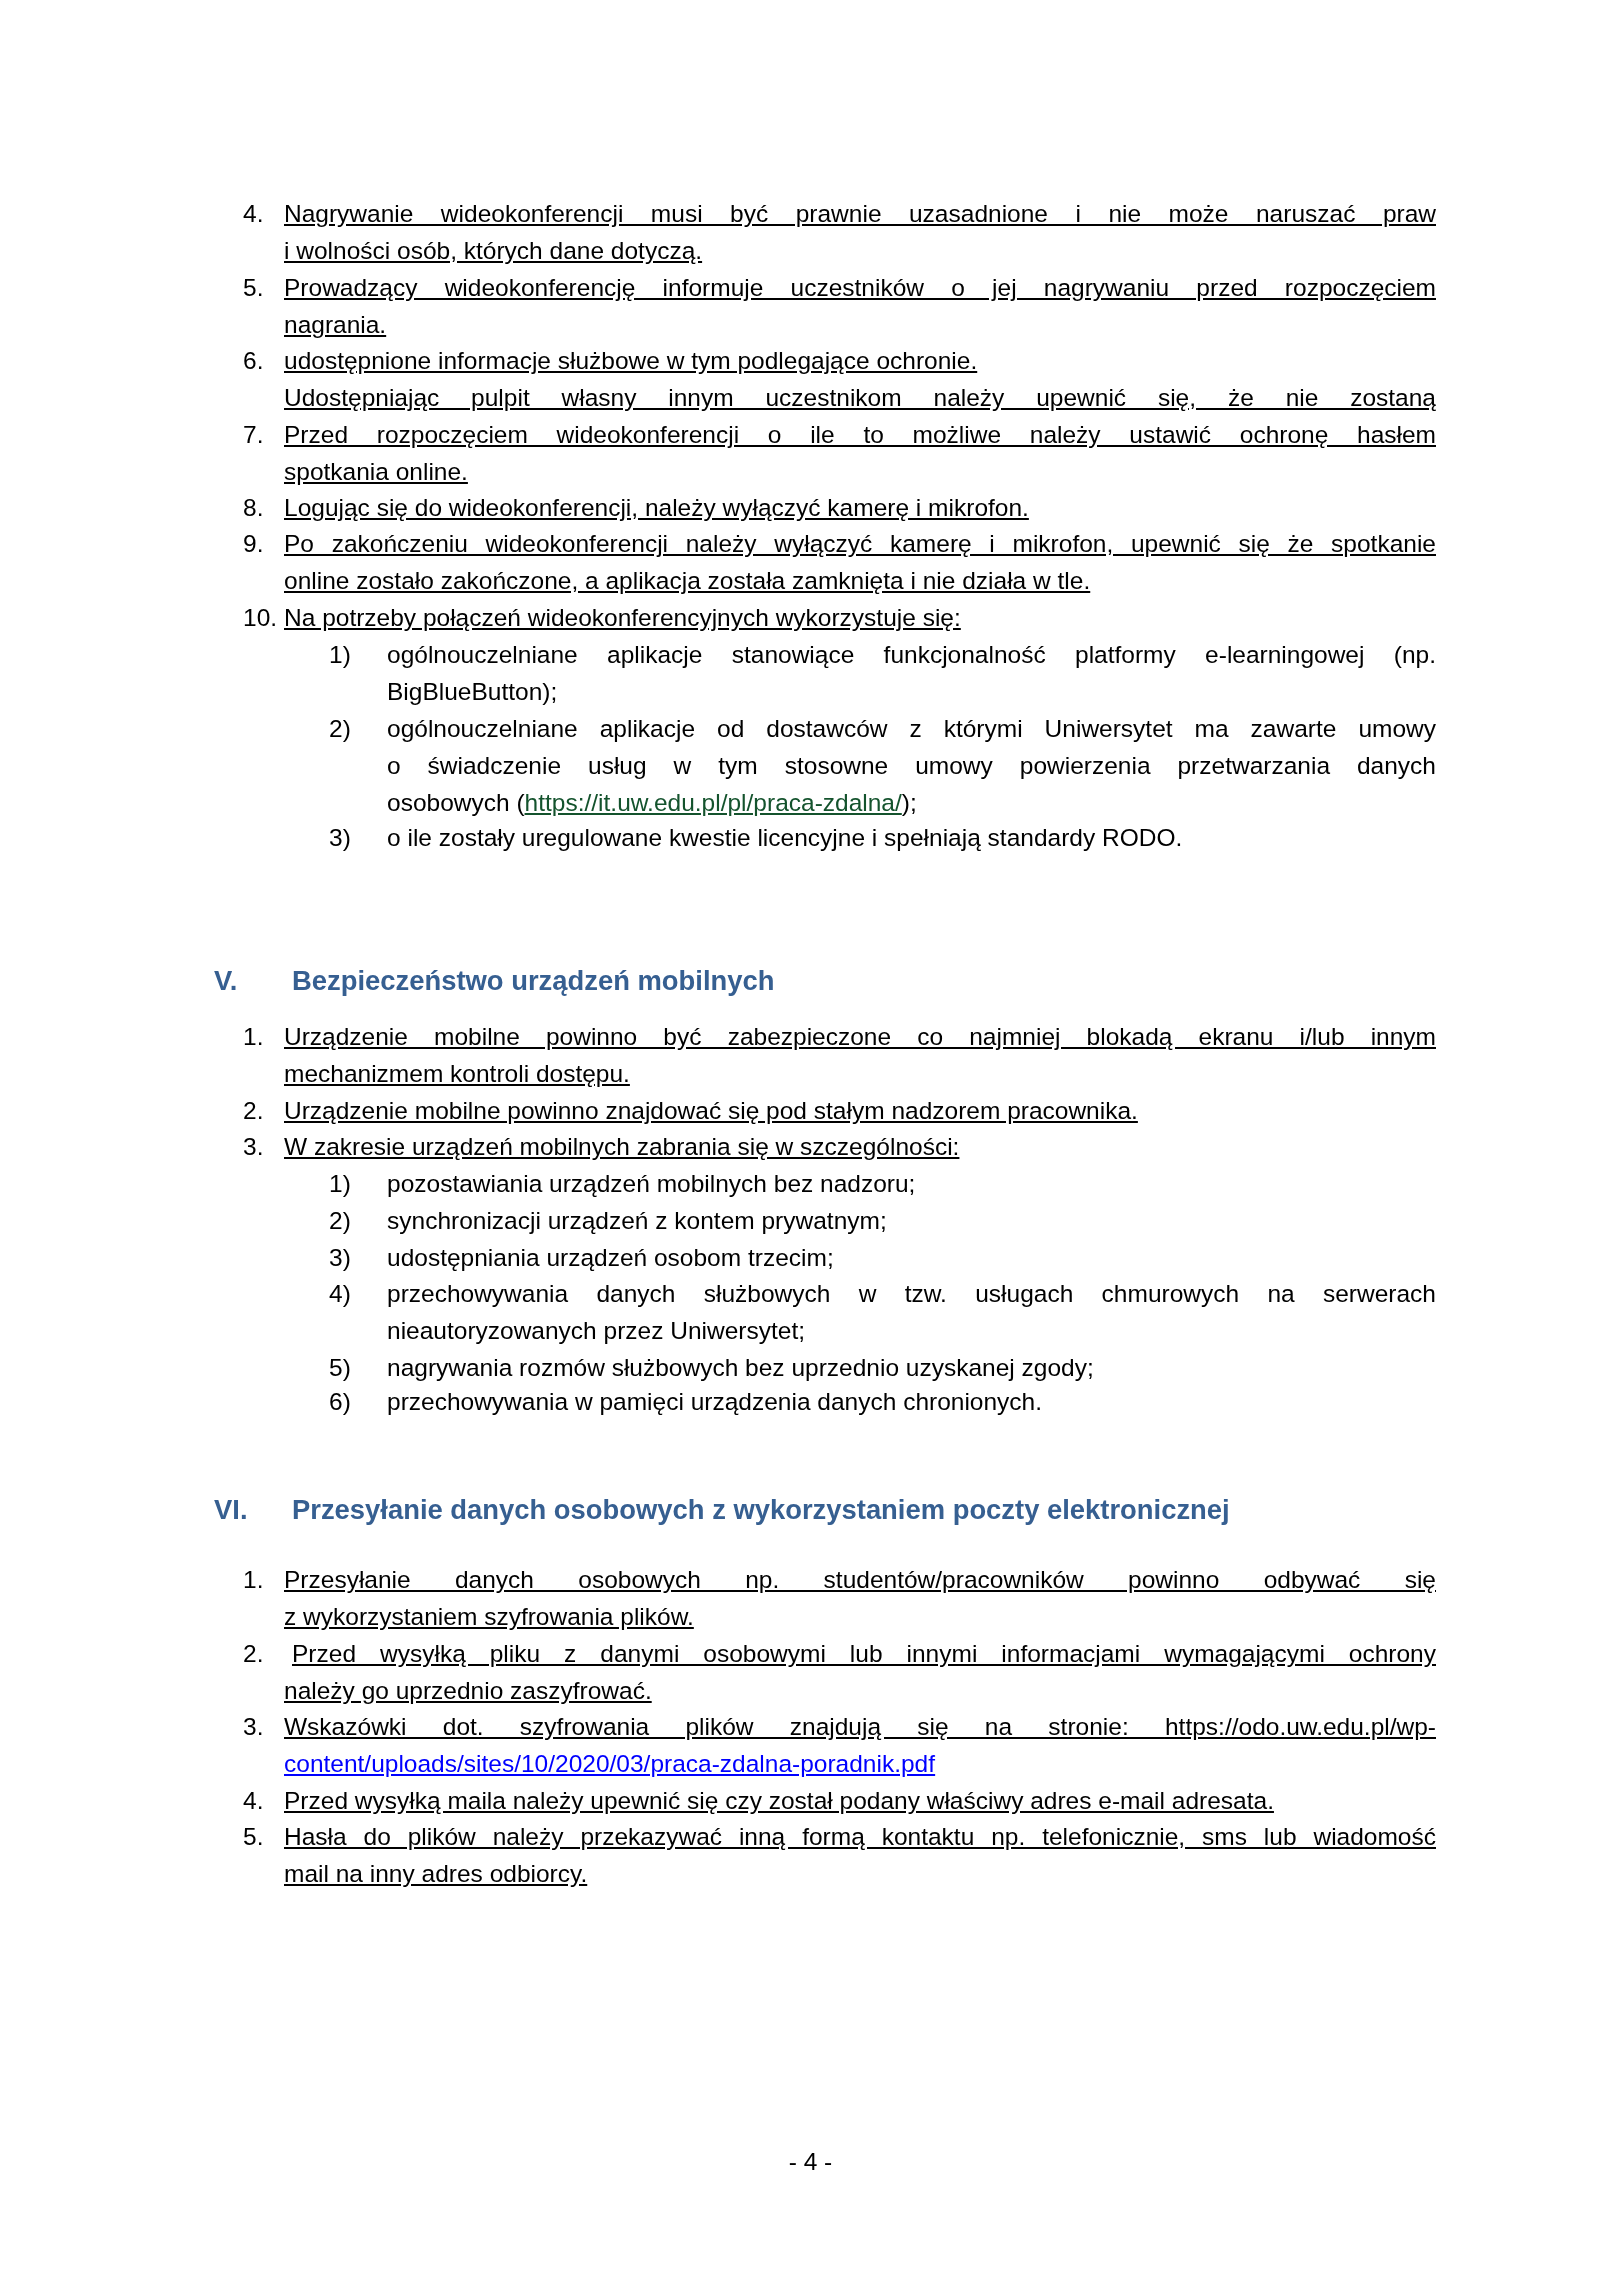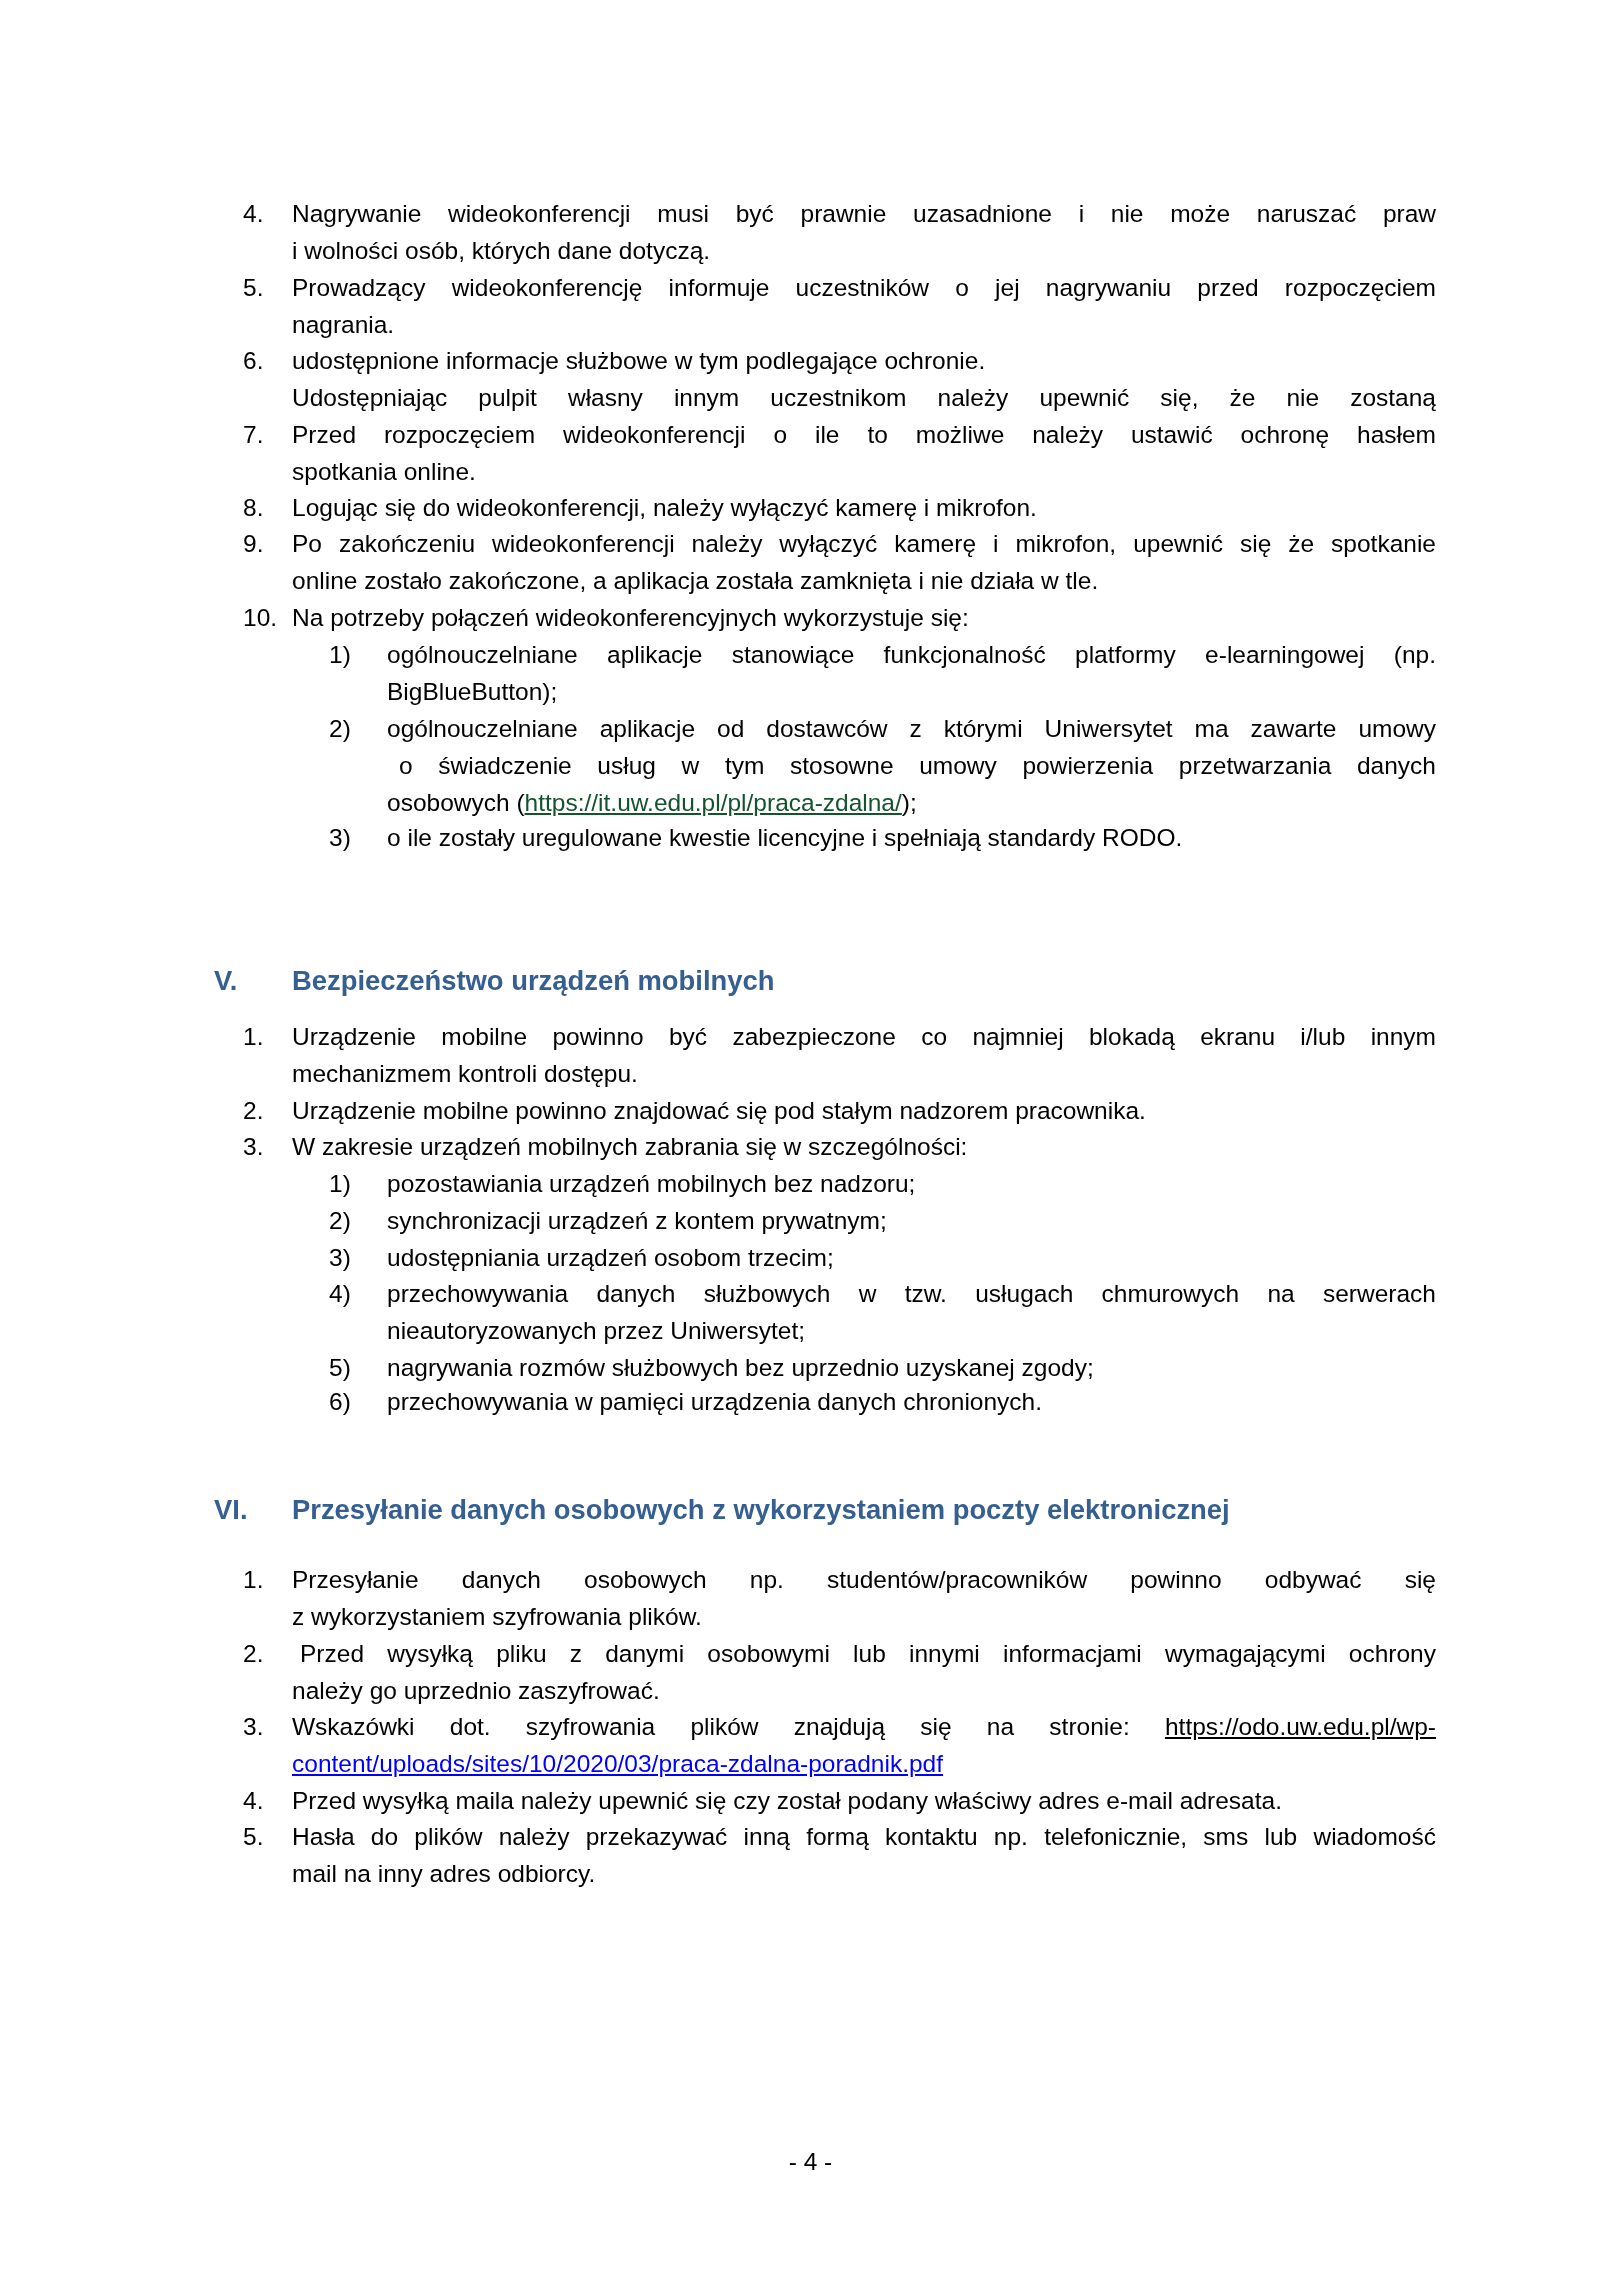--- a/index.html
+++ b/index.html
@@ -5,21 +5,21 @@
   html, body { margin:0; padding:0; background:#ffffff; }
   body { width:1621px; height:2293px; position:relative; overflow:hidden;
          font-family:"Liberation Sans", sans-serif; color:#000; }
   .page { position:absolute; left:0; top:0; width:1621px; height:2293px; background:#fff; }
   .item { position:absolute; left:0; width:1621px; }
   .num { position:absolute; font-size:24.5px; line-height:37px; white-space:nowrap; }
   .lines { position:absolute; right:185px; font-size:24.5px; line-height:37px; }
   .line { display:block; height:37px; white-space:nowrap; text-align:justify; text-align-last:justify; overflow:hidden; }
   .line.last { text-align-last:left; }
   .lvl1 .num { left:243px; }
-  .lvl1 .lines { left:292px; }
+  .lvl1 .lines { left:284px;text-decoration:underline; }
   .lvl2 .num { left:329px; }
   .lvl2 .lines { left:387px; }
   .heading { position:absolute; color:#365f91; font-weight:bold; font-size:27.4px; line-height:39px; white-space:nowrap; }
   .heading .hnum { position:absolute; left:214px; }
   .heading .htext { position:absolute; left:292px; }
   a.link { color:#0000ff; text-decoration:underline; }
   .pagenum { position:absolute; left:0; width:1621px; text-align:center; font-size:24.5px; line-height:37px; }
 </style>
 </head>
 <body>
@@ -77,21 +77,21 @@
     <span class="num">1)</span>
     <div class="lines">
       <span class="line" style="white-space: normal;">ogólnouczelniane aplikacje stanowiące funkcjonalność platformy e-learningowej (np.</span>
       <span class="line last">BigBlueButton);</span>
     </div>
   </div>
   <div class="item lvl2" style="top:710px">
     <span class="num">2)</span>
     <div class="lines">
       <span class="line" style="white-space: normal;">ogólnouczelniane aplikacje od dostawców z którymi Uniwersytet ma zawarte umowy</span>
-      <span class="line" style="white-space: normal; margin-left: 12px;">o świadczenie usług w tym stosowne umowy powierzenia przetwarzania danych</span>
+      <span class="line" style="white-space: normal;">o świadczenie usług w tym stosowne umowy powierzenia przetwarzania danych</span>
       <span class="line last"><span>osobowych (</span><a class="link" style="color: #14532d;">https://it.uw.edu.pl/pl/praca-zdalna/</a><span>);</span></span>
     </div>
   </div>
   <div class="item lvl2" style="top:819px">
     <span class="num">3)</span>
     <div class="lines">
       <span class="line last">o ile zostały uregulowane kwestie licencyjne i spełniają standardy RODO.</span>
     </div>
   </div>
 

